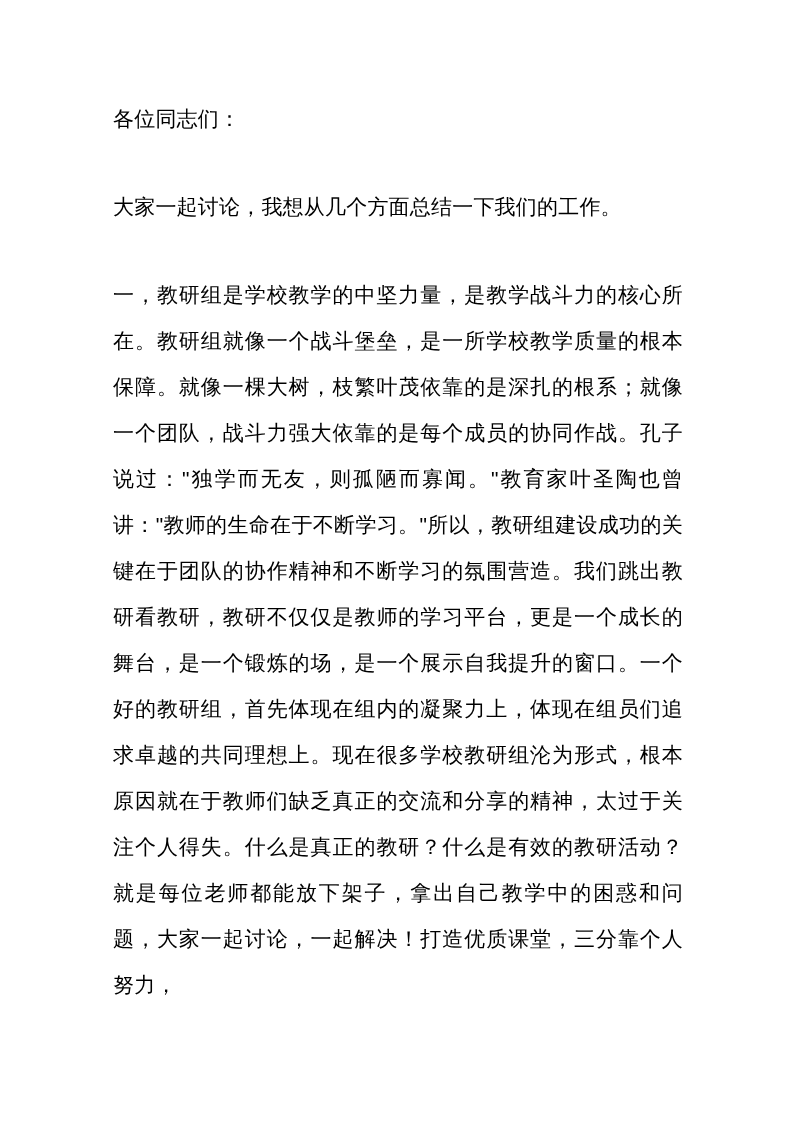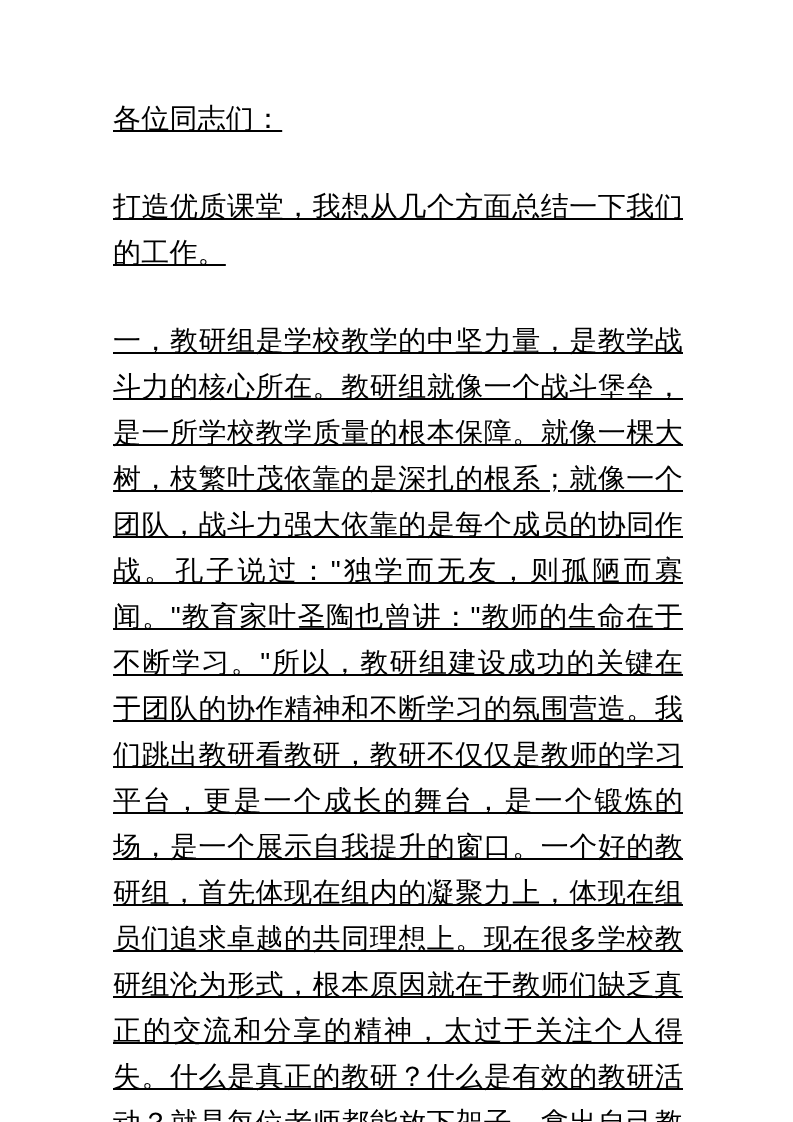--- a/index.html
+++ b/index.html
@@ -18,42 +18,41 @@
     box-sizing: border-box;
     overflow: hidden;
   }
   .page-body {
     position: absolute;
     left: 113px;
     top: 96px;
     width: 570px;
   }
   .para {
-    font-size: 28px;
+    font-size: 21px;
     line-height: 46px;
     color: #000000;
     text-align: justify;
     text-justify: inter-ideograph;
     margin: 0 0 24px 0;
     letter-spacing: 0.2px;
     word-break: break-all;
-    text-decoration: underline;
   }
   .para:last-child {
     margin-bottom: 0;
   }
   .para-salutation {
     margin-bottom: 42px;
   }
   .para-intro {
     margin-bottom: 42px;
   }
 </style>
 </head>
 <body>
 
 <div class="page">
   <div class="page-body">
     <p class="para para-salutation">各位同志们：</p>
-    <p class="para para-intro">打造优质课堂，我想从几个方面总结一下我们的工作。</p>
+    <p class="para para-intro">大家一起讨论，我想从几个方面总结一下我们的工作。</p>
     <p class="para para-section">一，教研组是学校教学的中坚力量，是教学战斗力的核心所在。教研组就像一个战斗堡垒，是一所学校教学质量的根本保障。就像一棵大树，枝繁叶茂依靠的是深扎的根系；就像一个团队，战斗力强大依靠的是每个成员的协同作战。孔子说过："独学而无友，则孤陋而寡闻。"教育家叶圣陶也曾讲："教师的生命在于不断学习。"所以，教研组建设成功的关键在于团队的协作精神和不断学习的氛围营造。我们跳出教研看教研，教研不仅仅是教师的学习平台，更是一个成长的舞台，是一个锻炼的场，是一个展示自我提升的窗口。一个好的教研组，首先体现在组内的凝聚力上，体现在组员们追求卓越的共同理想上。现在很多学校教研组沦为形式，根本原因就在于教师们缺乏真正的交流和分享的精神，太过于关注个人得失。什么是真正的教研？什么是有效的教研活动？就是每位老师都能放下架子，拿出自己教学中的困惑和问题，大家一起讨论，一起解决！打造优质课堂，三分靠个人努力，</p>
   </div>
 </div>
 
 </body></html>

